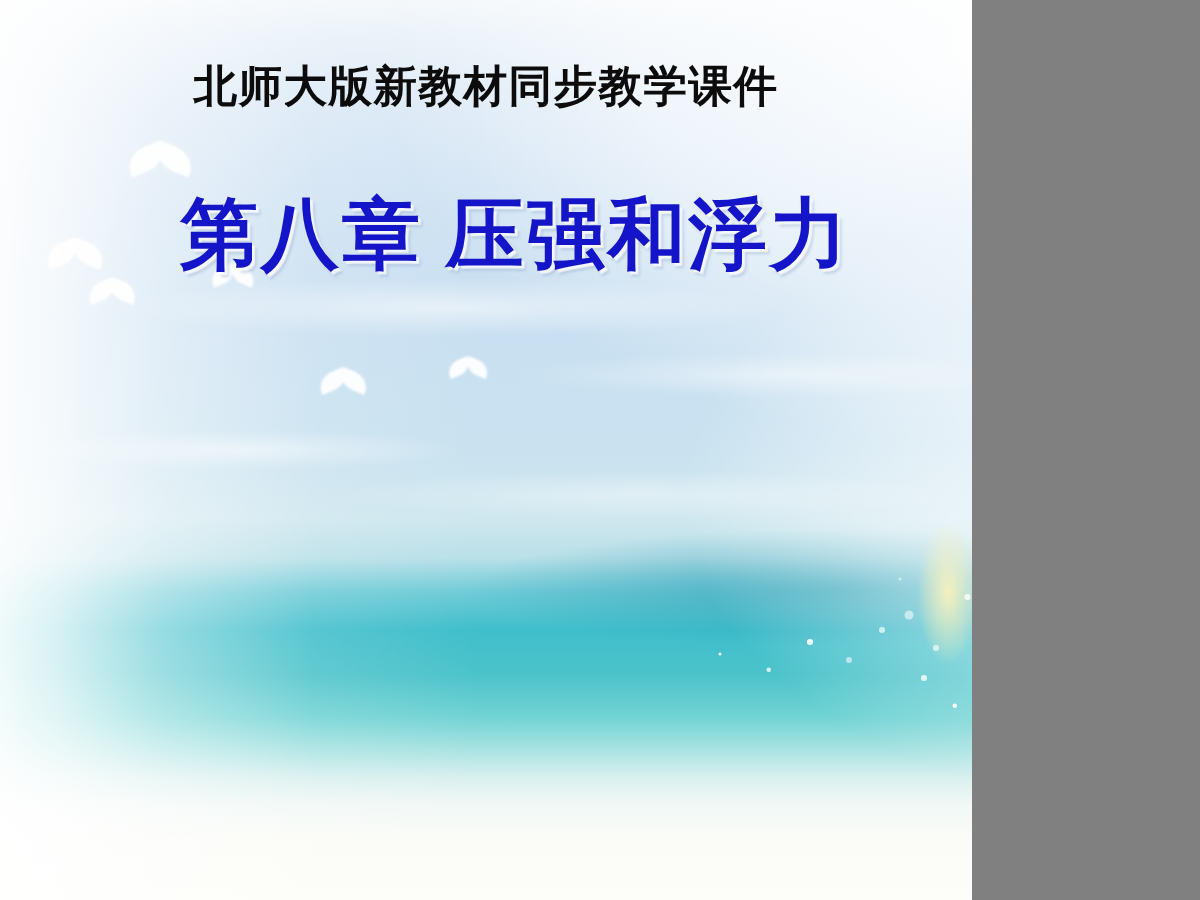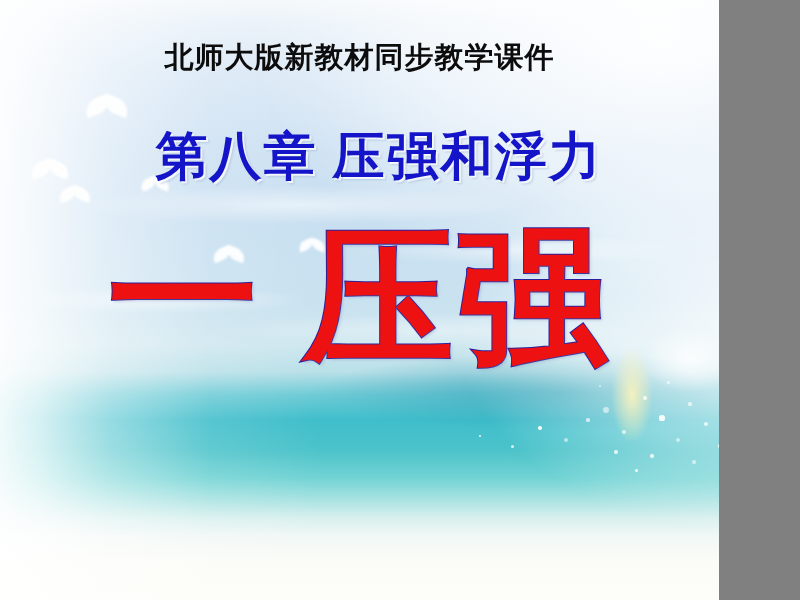--- a/index.html
+++ b/index.html
@@ -3,21 +3,21 @@
 <meta charset="utf-8">
 <title>Slide</title>
 <style>
   html, body {
     margin: 0;
     padding: 0;
     background: #808080;
   }
   #slide {
     position: relative;
-    width: 719px;
+    width: 648px;
     height: 600px;
     overflow: hidden;
     font-family: "Liberation Sans", "DejaVu Sans", sans-serif;
     background: #fde047;
   }
 
   
   .bg-layer { position:absolute; inset:0; }
 
   
@@ -196,15 +196,14 @@
       <i style="left: 598.6px; top: 384.6px; width: 2.8px; height: 2.8px; opacity: 0.55;"></i>
       <i style="left: 666.5px; top: 380.5px; width: 3px; height: 3px; opacity: 0.67;"></i>
       <i style="left: 770.4px; top: 436.4px; width: 3.2px; height: 3.2px; opacity: 0.79;"></i>
       <i style="left: 634.5px; top: 468.5px; width: 3px; height: 3px; opacity: 0.91;"></i>
     </div>
 
   <div class="hdr-line" id="hdr-sub">北师大版新教材同步教学课件</div>
 
   <div class="hdr-line" id="hdr-chapter">第八章  压强和浮力</div>
 
-  <div class="hdr-line" id="hdr-title">一  压强</div>
 
 </div>
 
 </body></html>

